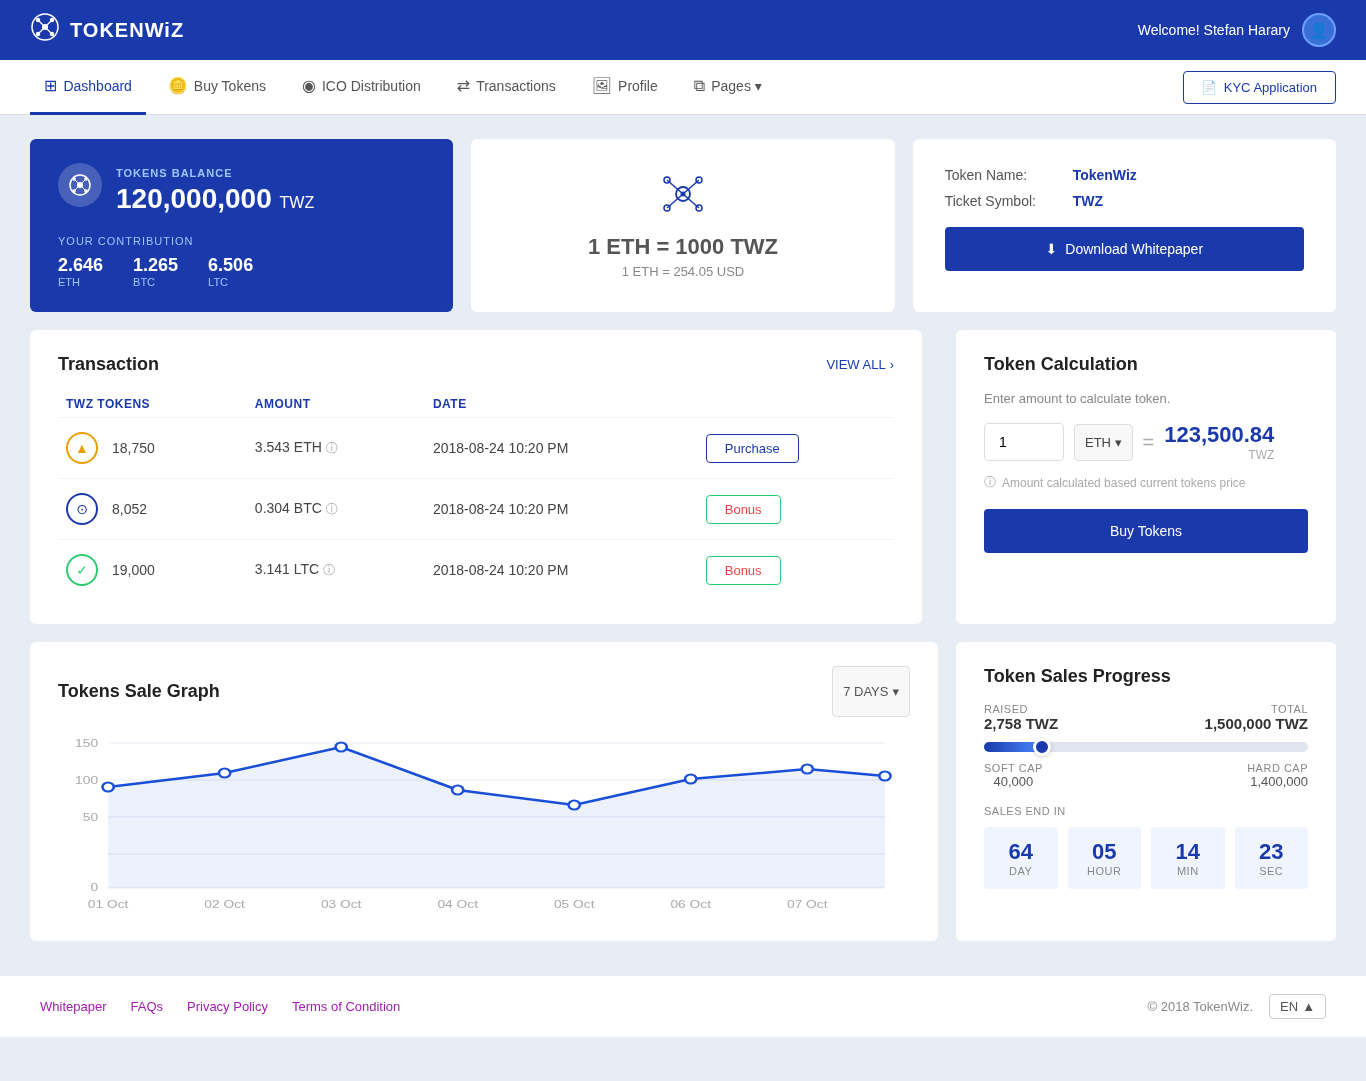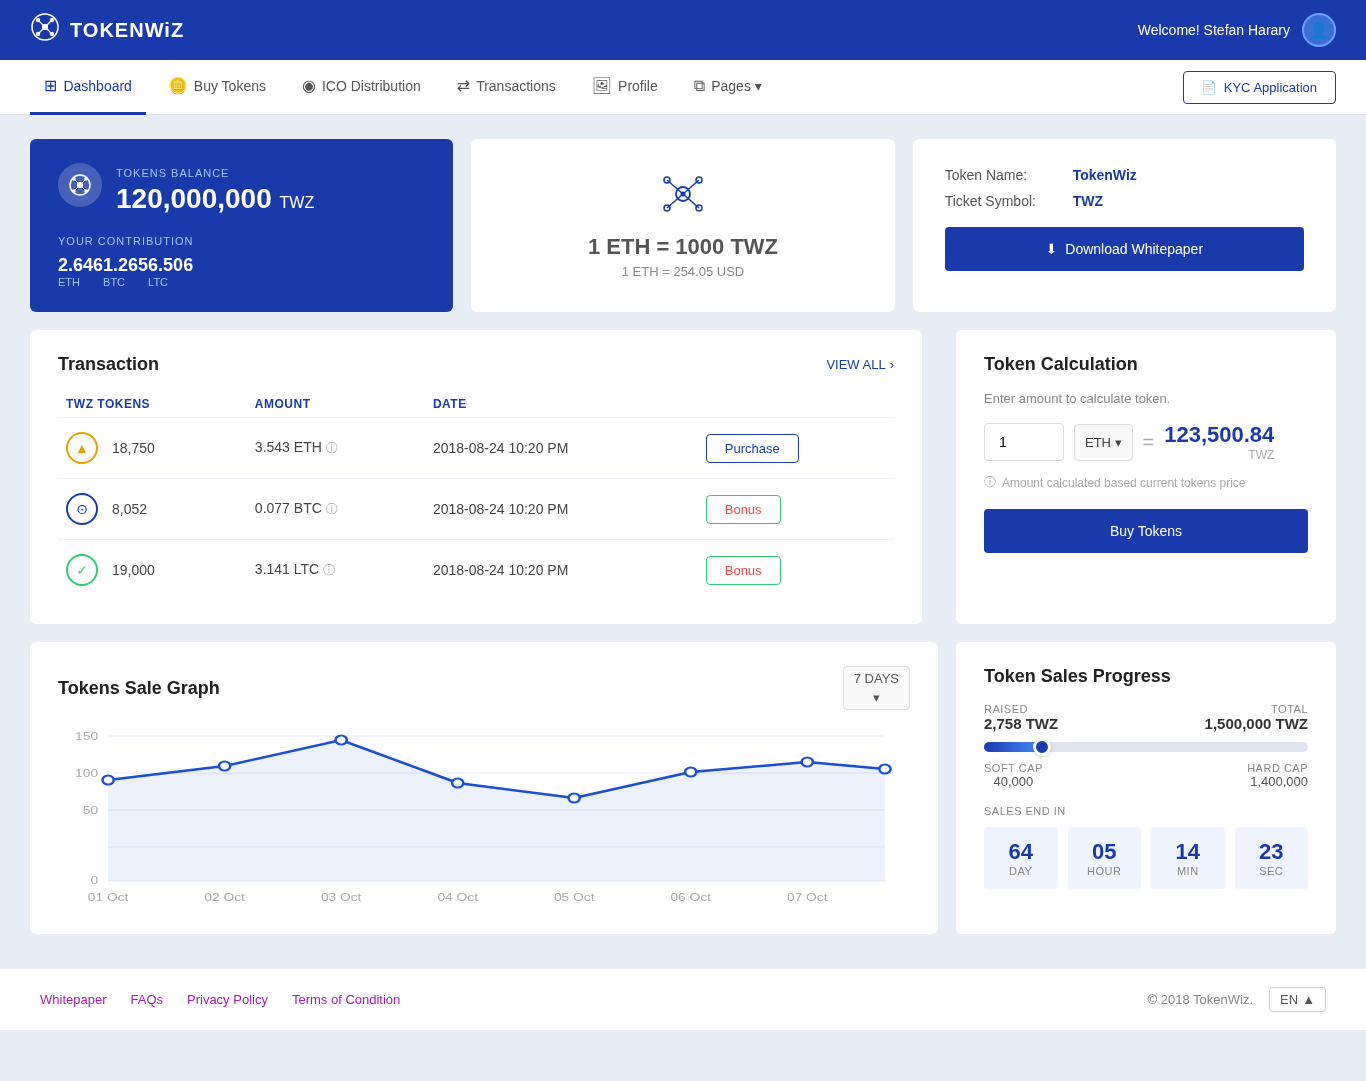--- a/index.html
+++ b/index.html
@@ -21,25 +21,25 @@
     .nav-spacer { flex: 1; }
     .kyc-btn { border: 1px solid #1a3aab; color: #1a3aab; background: #fff; padding: 8px 18px; border-radius: 4px; font-size: 13px; cursor: pointer; display: flex; align-items: center; gap: 6px; }
 
     
     .main { padding: 24px 30px; }
 
     
     .top-cards { display: grid; grid-template-columns: 1fr 1fr 1fr; gap: 18px; margin-bottom: 18px; }
     .card-blue { background: #1a3aab; border-radius: 6px; padding: 24px 28px; color: #fff; }
     .card-white { background: #fff; border-radius: 6px; padding: 24px 28px; display: flex; flex-direction: column; align-items: center; justify-content: center; }
-    .token-balance-label { color: #a0c4ff; font-size: 11px; letter-spacing: 1px; text-transform: uppercase; margin-bottom: 4px; }
+    .token-balance-label { color: #a0c4ff; font-size: 11px; letter-spacing: 1px; text-transform: uppercase; margin-bottom: 4px; font-weight: bold; }
     .token-balance-value { font-size: 28px; font-weight: bold; color: #fff; }
     .token-symbol { font-size: 16px; font-weight: normal; }
     .contribution-label { color: #a0c4ff; font-size: 11px; letter-spacing: 1px; text-transform: uppercase; margin: 16px 0 8px; }
-    .contribution-values { display: flex; }
+    .contribution-values { display: flex; gap: 30px; }
     .contrib-item .value { font-size: 18px; font-weight: bold; color: #fff; }
     .contrib-item .currency { font-size: 11px; color: #a0c4ff; }
     .balance-icon { width: 44px; height: 44px; border-radius: 50%; background: rgba(255,255,255,0.2); display: flex; align-items: center; justify-content: center; font-size: 20px; color: #fff; margin-bottom: 12px; }
 
     
     .eth-icon { font-size: 32px; color: #1a3aab; margin-bottom: 10px; }
     .eth-rate { font-size: 22px; color: #555; font-weight: bold; }
     .eth-usd { font-size: 13px; color: #888; margin-top: 4px; }
 
     
@@ -77,21 +77,21 @@
     .equals { font-size: 20px; color: #aaa; }
     .calc-result { text-align: right; }
     .calc-result-val { font-size: 22px; font-weight: bold; color: #1a3aab; }
     .calc-result-unit { font-size: 12px; color: #aaa; }
     .calc-note { font-size: 12px; color: #aaa; display: flex; align-items: center; gap: 6px; margin-bottom: 18px; }
     .buy-tokens-btn { background: #1a3aab; color: #fff; border: none; border-radius: 4px; padding: 14px; font-size: 14px; cursor: pointer; width: 100%; }
 
     
     .bot-row { display: grid; grid-template-columns: 1fr 380px; gap: 18px; }
     .graph-header { display: flex; justify-content: space-between; align-items: center; margin-bottom: 16px; }
-    .days-select { border: 1px solid #ddd; border-radius: 4px; padding: 4px 10px; font-size: 13px; color: #555; background: #f8f8f8; display: flex; align-items: center; gap: 4px; cursor: pointer; flex-direction: column; }
+    .days-select { border: 1px solid #ddd; border-radius: 4px; padding: 17px 10px; font-size: 13px; color: #555; background: #f8f8f8; display: flex; align-items: center; gap: 4px; cursor: pointer; }
 
     
     .graph-svg { width: 100%; height: 180px; }
 
     
     .progress-header { display: flex; justify-content: space-between; margin-bottom: 4px; align-items: center; }
     .progress-label { font-size: 11px; color: #888; letter-spacing: 0.5px; text-transform: uppercase; }
     .progress-raised { font-size: 15px; font-weight: bold; color: #333; }
     .progress-total { font-size: 15px; font-weight: bold; color: #333; text-align: right; }
     .progress-bar-wrap { position: relative; background: #e0e4ef; border-radius: 6px; height: 10px; margin: 10px 0; }
@@ -292,21 +292,21 @@
           </tr>
           <tr>
             <td>
               <div class="token-amount">
                 <span class="tx-badge badge-blue">⊙</span>
                 <span>8,052</span>
               </div>
             </td>
             <td>
               <span>
-                <span>0.077</span>
+                <span>0.304</span>
                 <span>BTC</span>
                 <span class="info-icon">ⓘ</span>
               </span>
             </td>
             <td>2018-08-24 10:20 PM</td>
             <td><button class="tx-btn tx-btn-green">Bonus</button></td>
           </tr>
           <tr>
             <td>
               <div class="token-amount">

